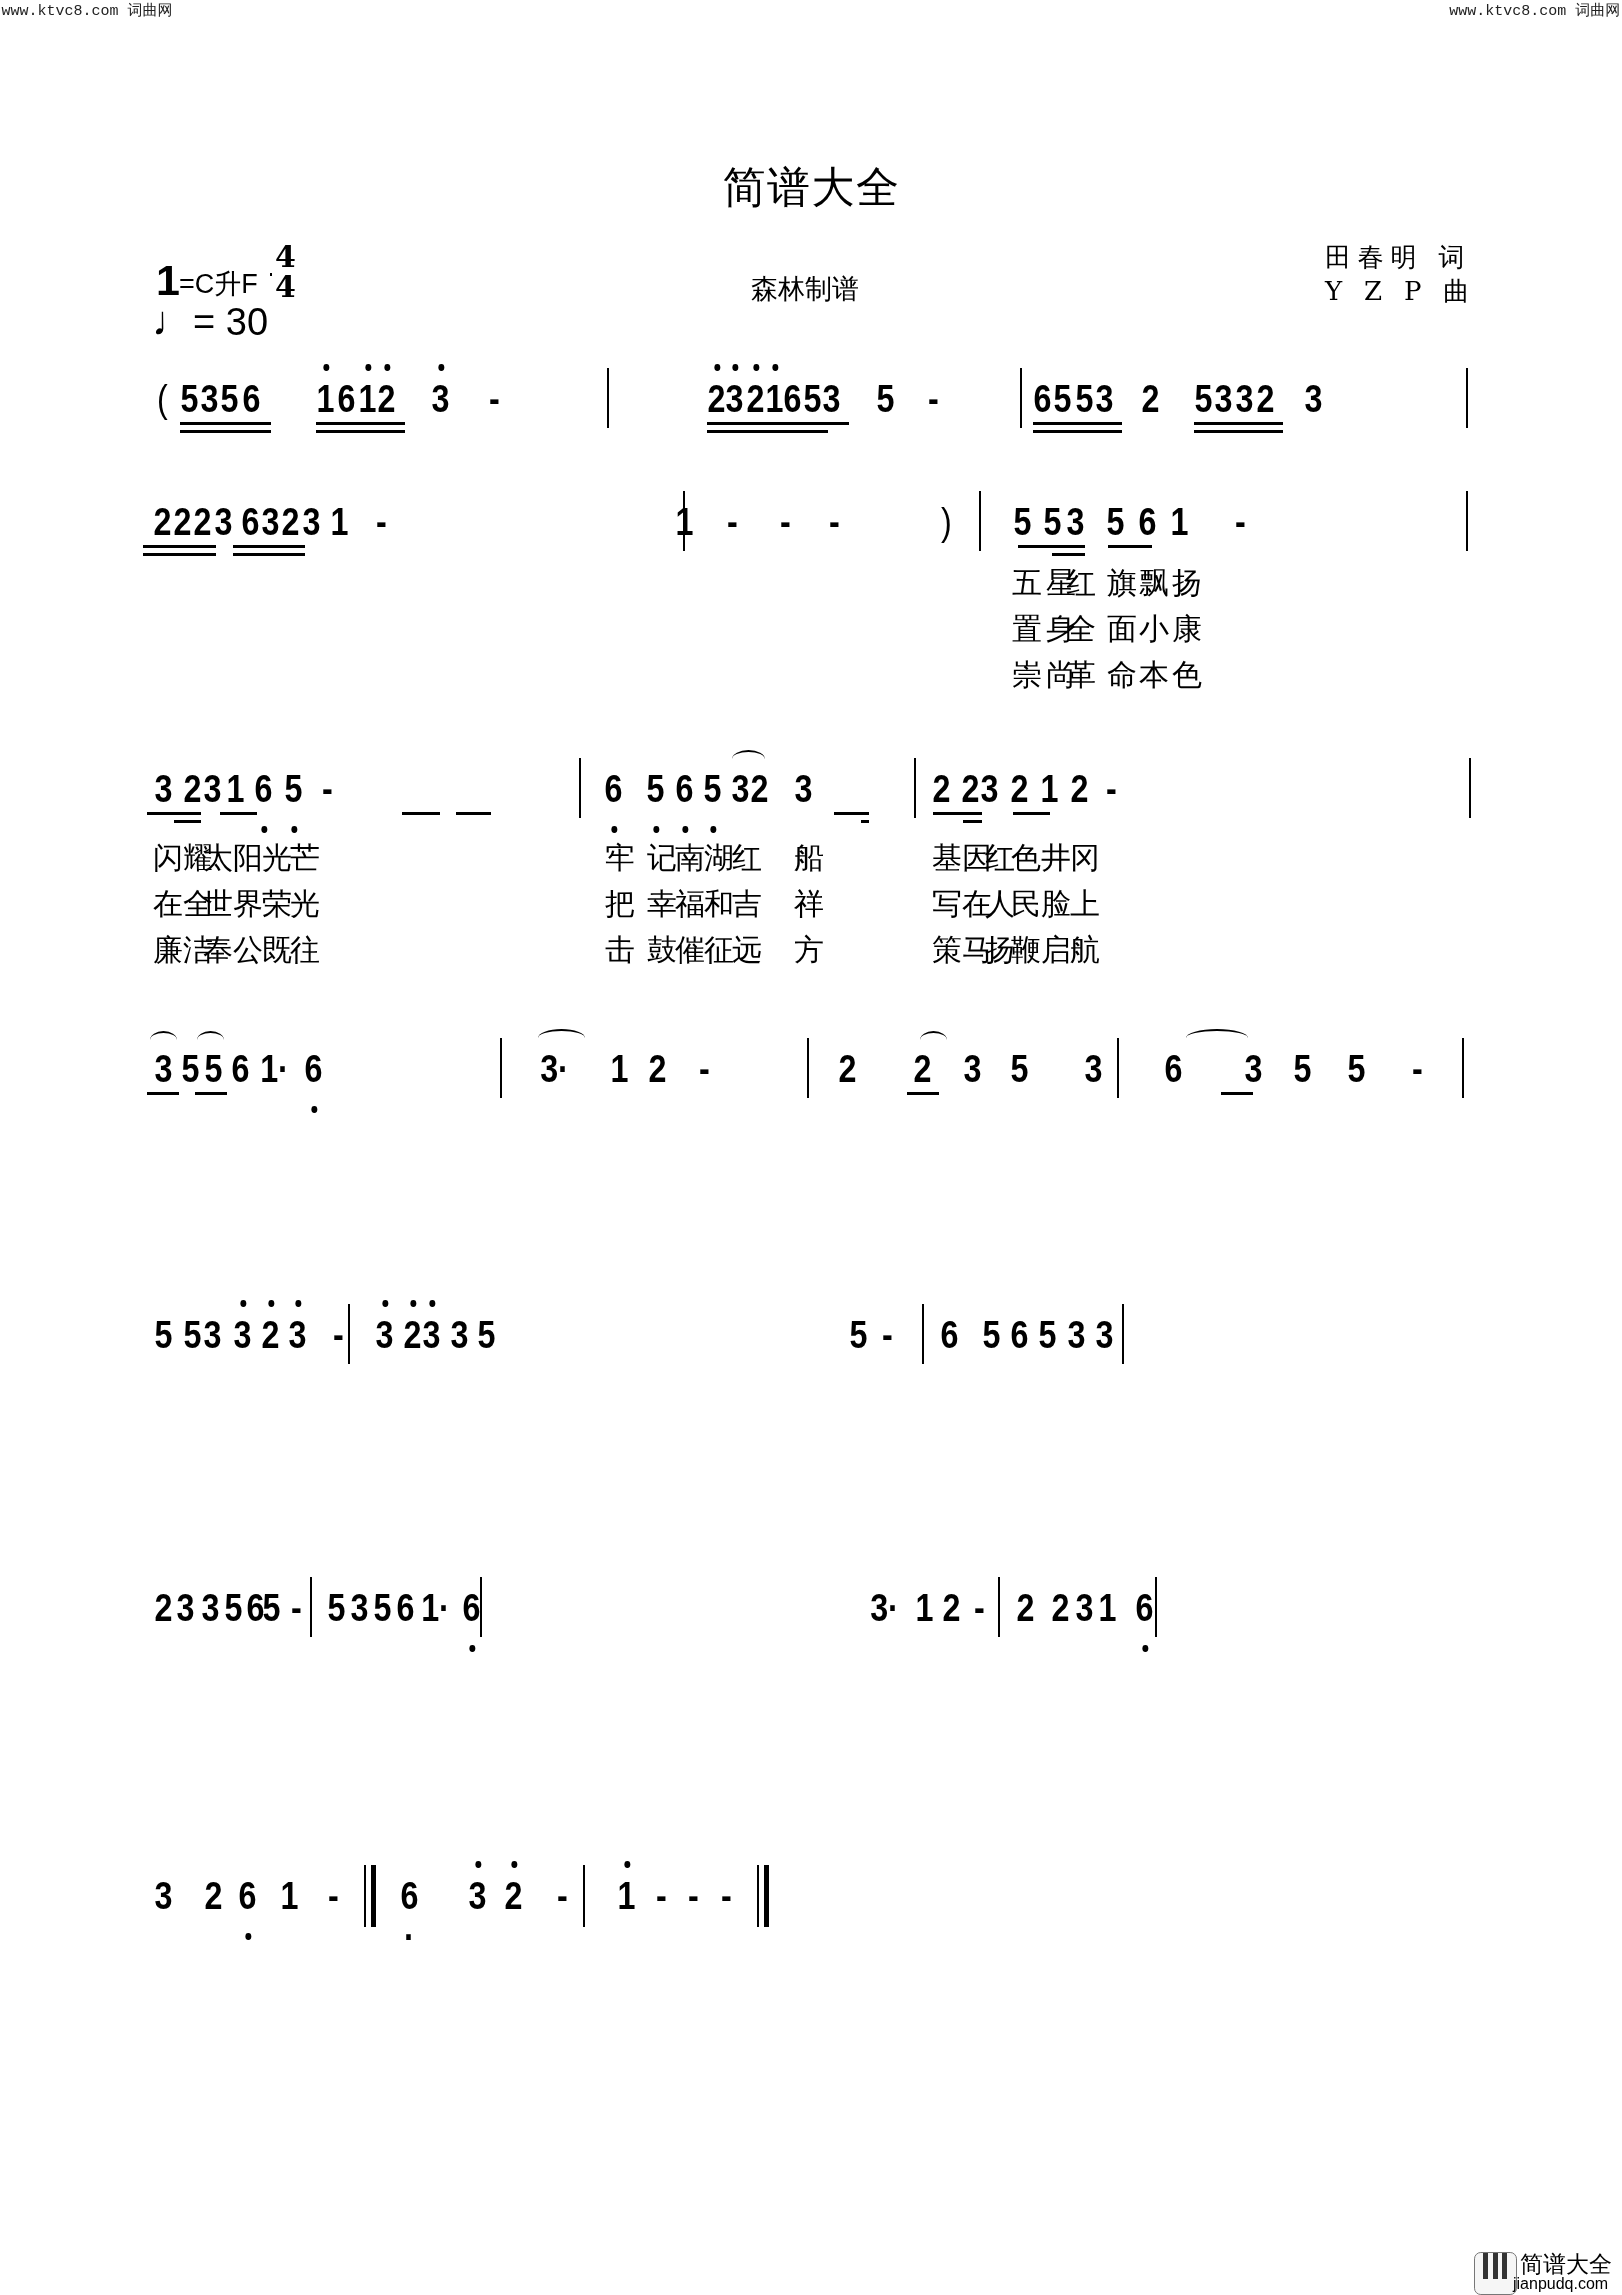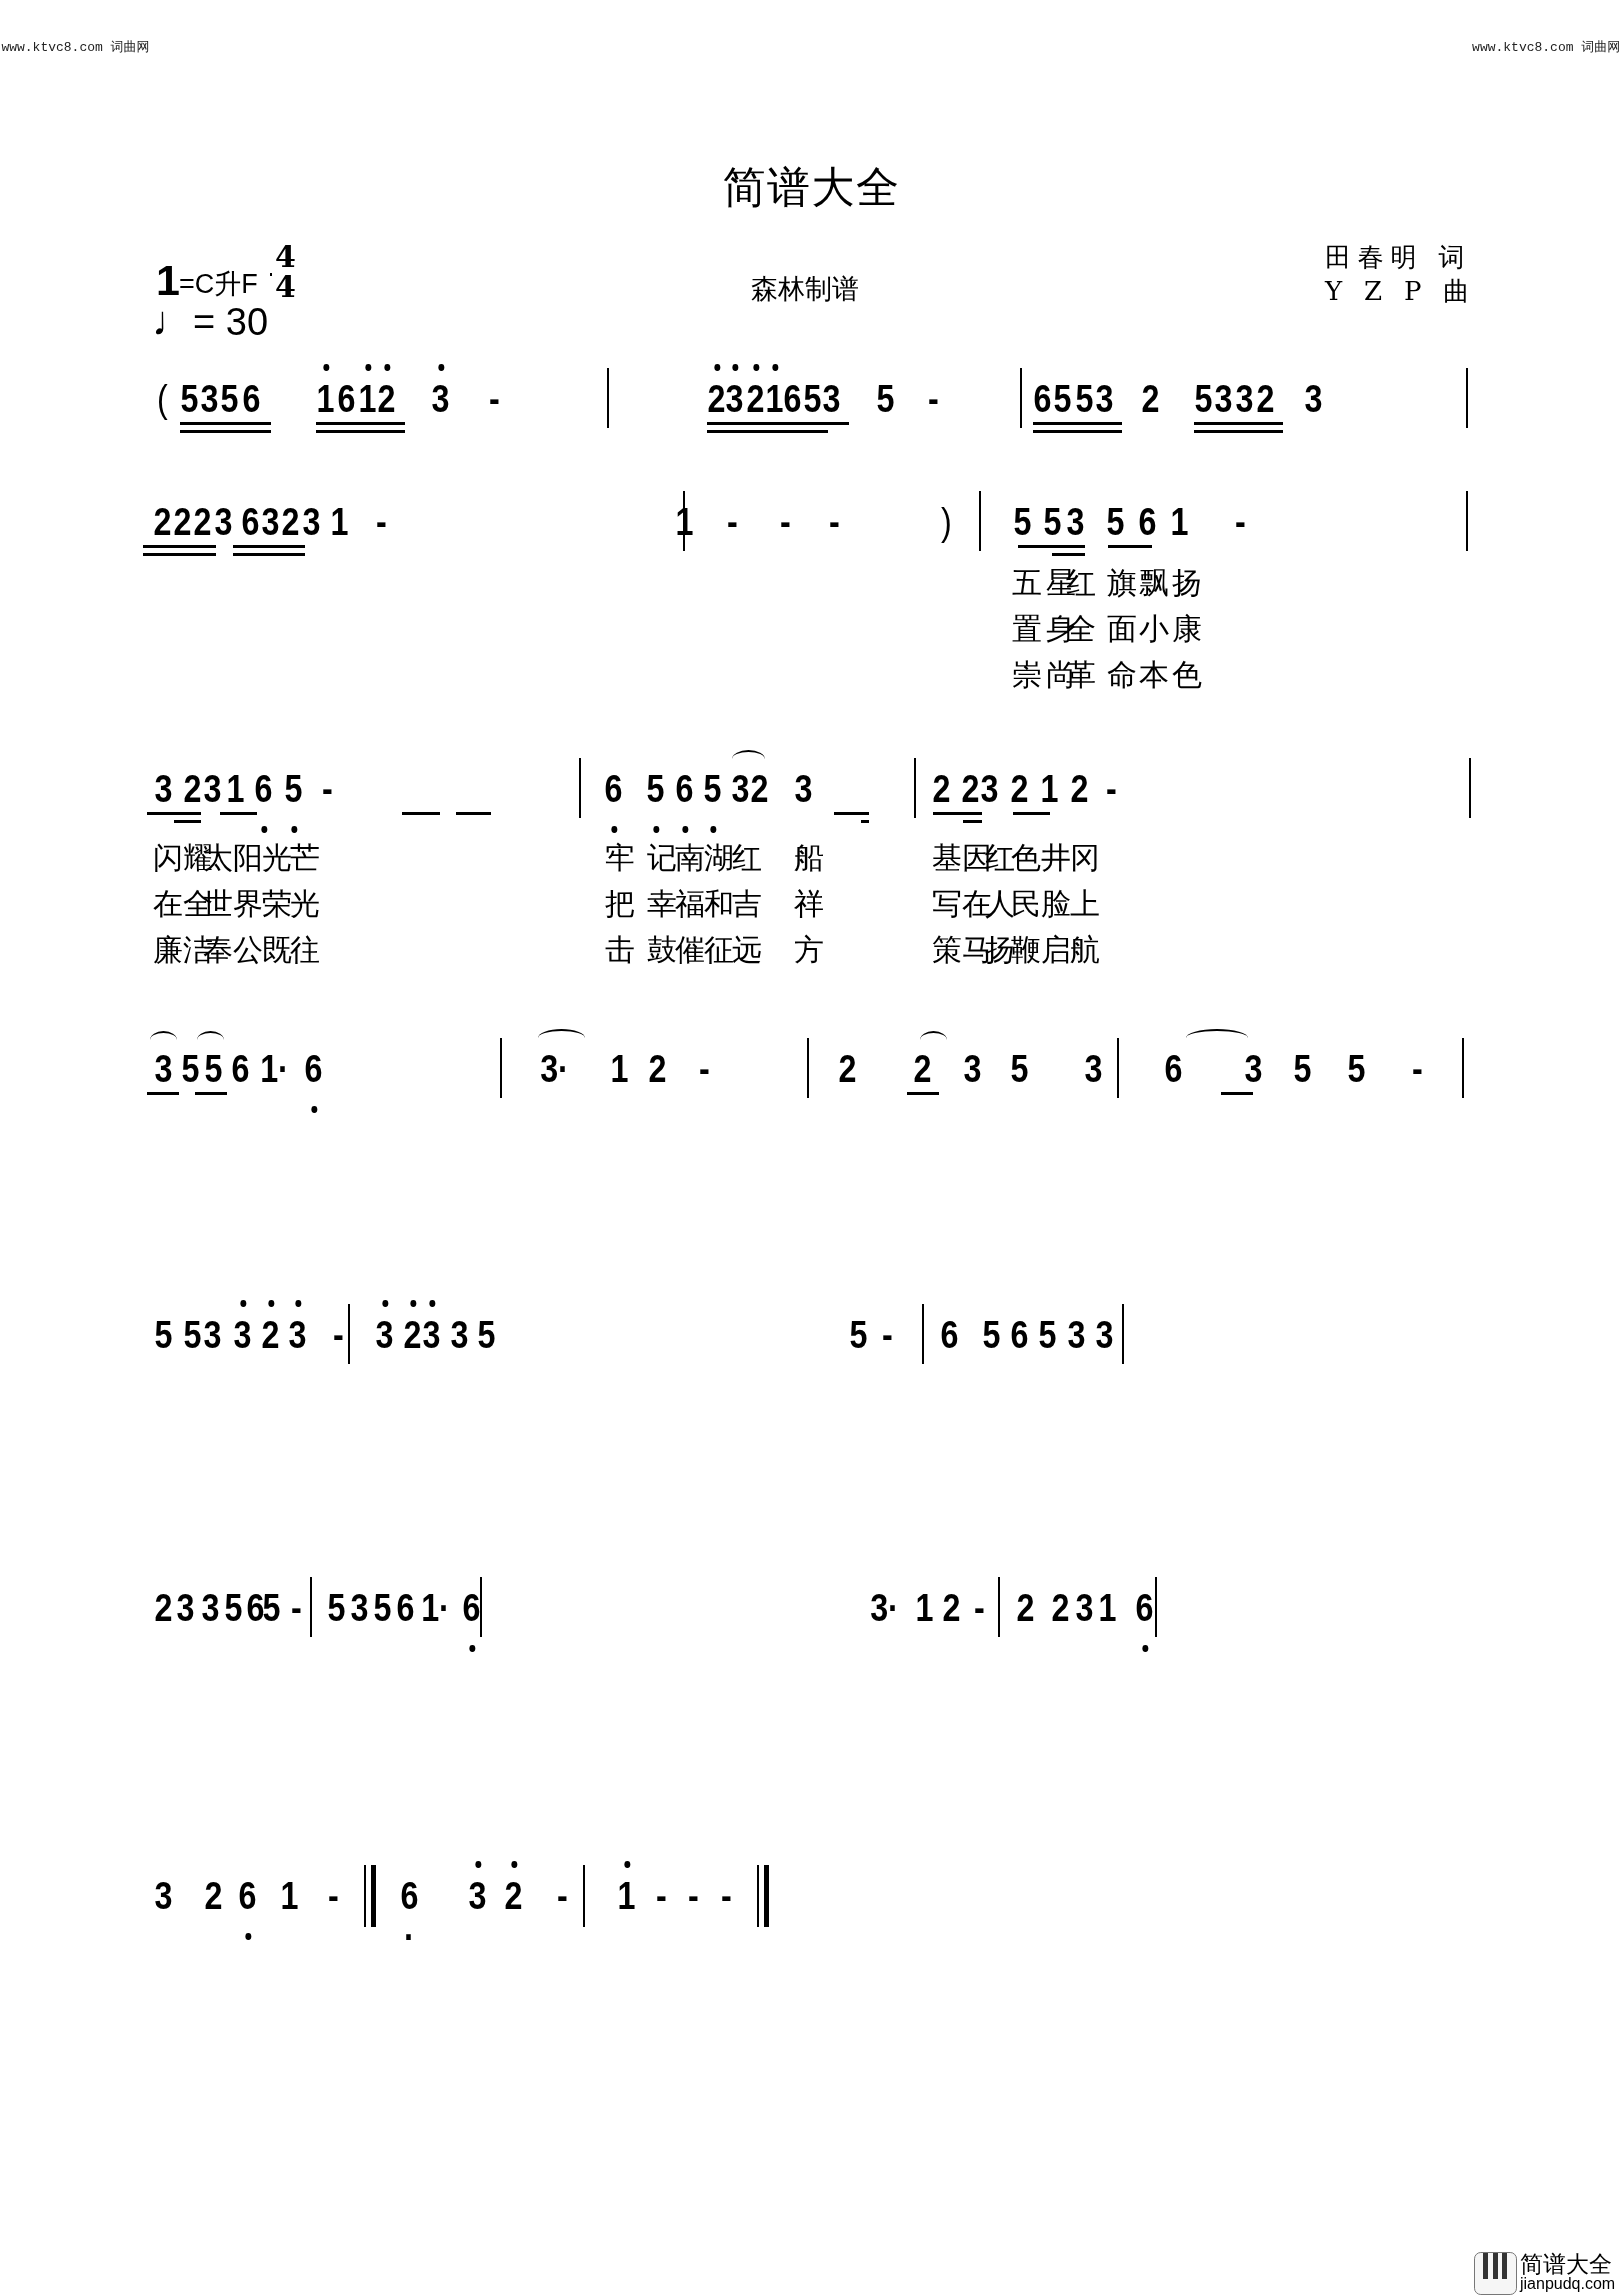--- a/index.html
+++ b/index.html
@@ -1,17 +1,17 @@
 <!DOCTYPE html>
 <html style="font-size:10.8px"><head>
 <meta charset="utf-8">
 <style>
   html,body{margin:0;padding:0;background:#fff;}
   body{width:1623px;height:2295px;position:relative;overflow:hidden;font-family:"Liberation Sans","DejaVu Sans",sans-serif;color:#000;}
-  .wm{position:absolute;top:1.4px;font-family:"Liberation Mono","DejaVu Sans Mono",monospace;font-size:13px;color:#222;margin-top:37px;}
+  .wm{position:absolute;top:1.4px;font-family:"Liberation Mono","DejaVu Sans Mono",monospace;font-size:15px;color:#222;}
   .title{position:absolute;top:159px;left:0;width:1623px;text-align:center;font-size:43px;letter-spacing:1.4px;}
   .maker{position:absolute;top:271px;left:751px;font-size:27px;}
   .credit{position:absolute;left:1325px;font-size:26px;letter-spacing:6.8px;font-family:"DejaVu Serif",serif;}
   .key{position:absolute;left:156px;top:256px;height:54px;}
   .key .one{font-size:43px;font-weight:bold;position:absolute;left:0;top:0;}
   .key .eq{font-size:27px;position:absolute;left:23px;top:9.5px;white-space:nowrap;}
   .frac{position:absolute;left:270px;top:242px;width:31px;text-align:center;font-weight:bold;font-family:"DejaVu Serif",serif;font-size:30px;line-height:30px;}
   .frac .bar{height:2.7px;background:#000;margin:1.4px 0;}
   .tempo{position:absolute;left:152px;top:298px;font-size:38px;white-space:nowrap;}
   .tempo .note{display:inline-block;font-size:41px;}
@@ -23,21 +23,21 @@
   .ul{position:absolute;height:2.7px;background:#000;}
   .bar{position:absolute;width:2px;background:#000;}
   .dbar{position:absolute;width:9.5px;border-left:2px solid #000;}
   .dbar::after{content:"";position:absolute;left:4.7px;top:0;bottom:0;width:5.4px;background:#000;}
   .slur{position:absolute;border-top:2.7px solid #000;border-radius:50% 50% 0 0;height:16px;}
   .lyr{position:absolute;font-size:30px;font-family:"DejaVu Sans",sans-serif;width:34px;text-align:center;}
   .logo{position:absolute;left:1474px;top:2252px;height:41px;}
   .logo .keys{position:absolute;left:0;top:0;width:41px;height:41px;border:1.4px solid #777;border-radius:6.8px;background:#f6f6f6;overflow:hidden;}
   .logo .keys i{position:absolute;top:0;width:5.4px;height:26px;background:#333;}
   .logo .cn{position:absolute;left:46px;top:-2.7px;font-size:23px;white-space:nowrap;}
-  .logo .en{position:absolute;left:46px;top:23px;font-size:16px;white-space:nowrap;}
+  .logo .en{position:absolute;left:39px;top:23px;font-size:16px;white-space:nowrap;}
 </style>
 </head>
 <body>
 
 <div class="wm" style="left:1.4px">www.ktvc8.com 词曲网</div>
 <div class="wm" style="right:2.7px">www.ktvc8.com 词曲网</div>
 
 <div class="title">简谱大全</div>
 <div class="key">
   <span class="one">1</span>

